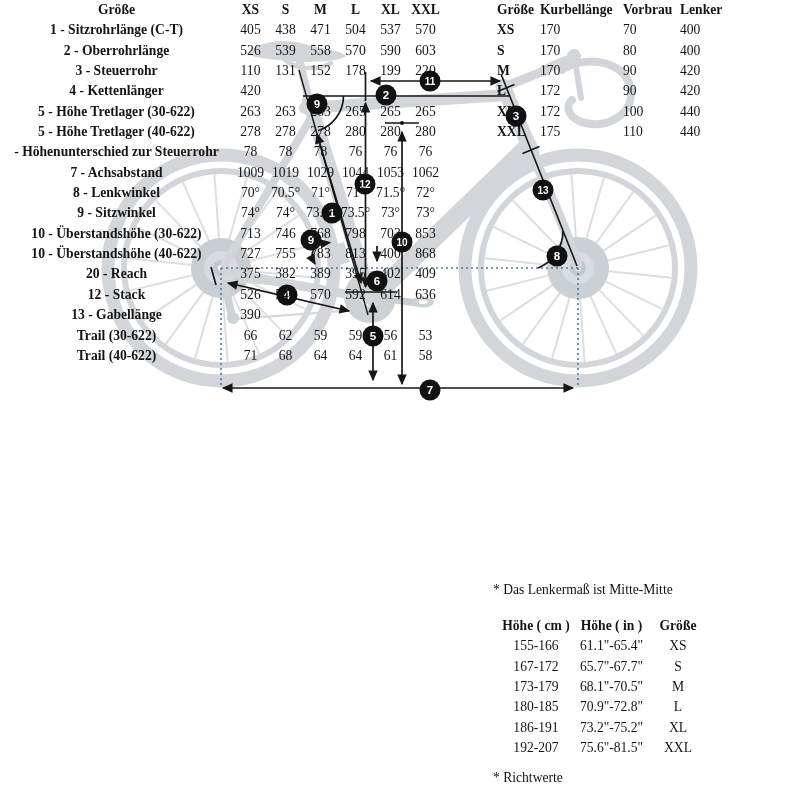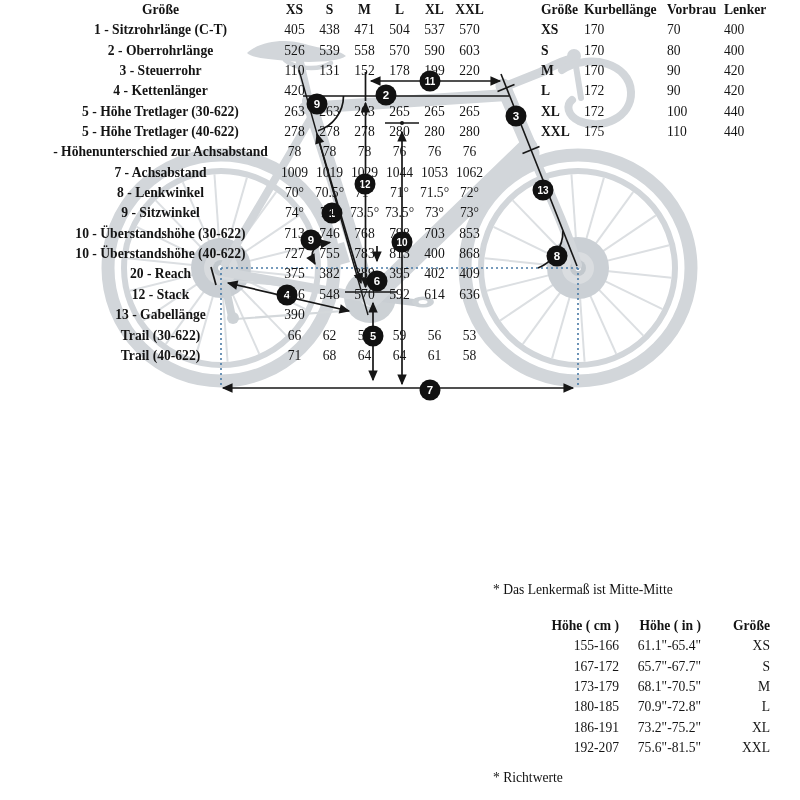--- a/index.html
+++ b/index.html
@@ -1,27 +1,27 @@
 <!DOCTYPE html>
 <html><head>
 <meta charset="utf-8">
 <style>
   html,body{margin:0;padding:0;background:#fff;}
   body{width:800px;height:800px;position:relative;overflow:hidden;
        font-family:"Liberation Serif",serif;color:#111;}
   #stage{position:absolute;inset:0;}
   svg{position:absolute;left:0;top:0;}
   .tbl{position:absolute;font-size:13.6px;color:#141414;}
-  .trow{display:grid;height:20.35px;line-height:20.35px;white-space:nowrap;margin-left:44px;}
+  .trow{display:grid;height:20.35px;line-height:20.35px;white-space:nowrap;}
   #geo-table{left:0;top:423;width:452px;}
   #geo-table .trow{grid-template-columns:233px repeat(6,35px);text-align:center;}
   #comp-table{left:497px;top:423;}
   #comp-table .trow{grid-template-columns:43px 83px 57px 60px;text-align:left;}
   #size-table{left:497px;top:616px;}
-  #size-table .trow{grid-template-columns:78px 73px 60px;text-align:right;gap:9px;}
+  #size-table .trow{grid-template-columns:78px 73px 60px;text-align:center;}
   .b{font-weight:bold;}
   .note{position:absolute;left:493px;font-size:13.6px;line-height:20px;white-space:nowrap;}
   #note1{top:580px;text-align:right;}
   #note2{top:768px;}
   .tcell{overflow:visible;}
 </style>
 </head>
 <body>
 
 <div id="stage">
@@ -276,21 +276,21 @@
       <div class="trow">
         <div class="tcell b">5 - Höhe Tretlager (40-622)</div>
         <div class="tcell">278</div>
         <div class="tcell">278</div>
         <div class="tcell">278</div>
         <div class="tcell">280</div>
         <div class="tcell">280</div>
         <div class="tcell">280</div>
       </div>
       <div class="trow">
-        <div class="tcell b">- Höhenunterschied zur Achsabstand</div>
+        <div class="tcell b">- Höhenunterschied zur Steuerrohr</div>
         <div class="tcell">78</div>
         <div class="tcell">78</div>
         <div class="tcell">78</div>
         <div class="tcell">76</div>
         <div class="tcell">76</div>
         <div class="tcell">76</div>
       </div>
       <div class="trow">
         <div class="tcell b">7 - Achsabstand</div>
         <div class="tcell">1009</div>

